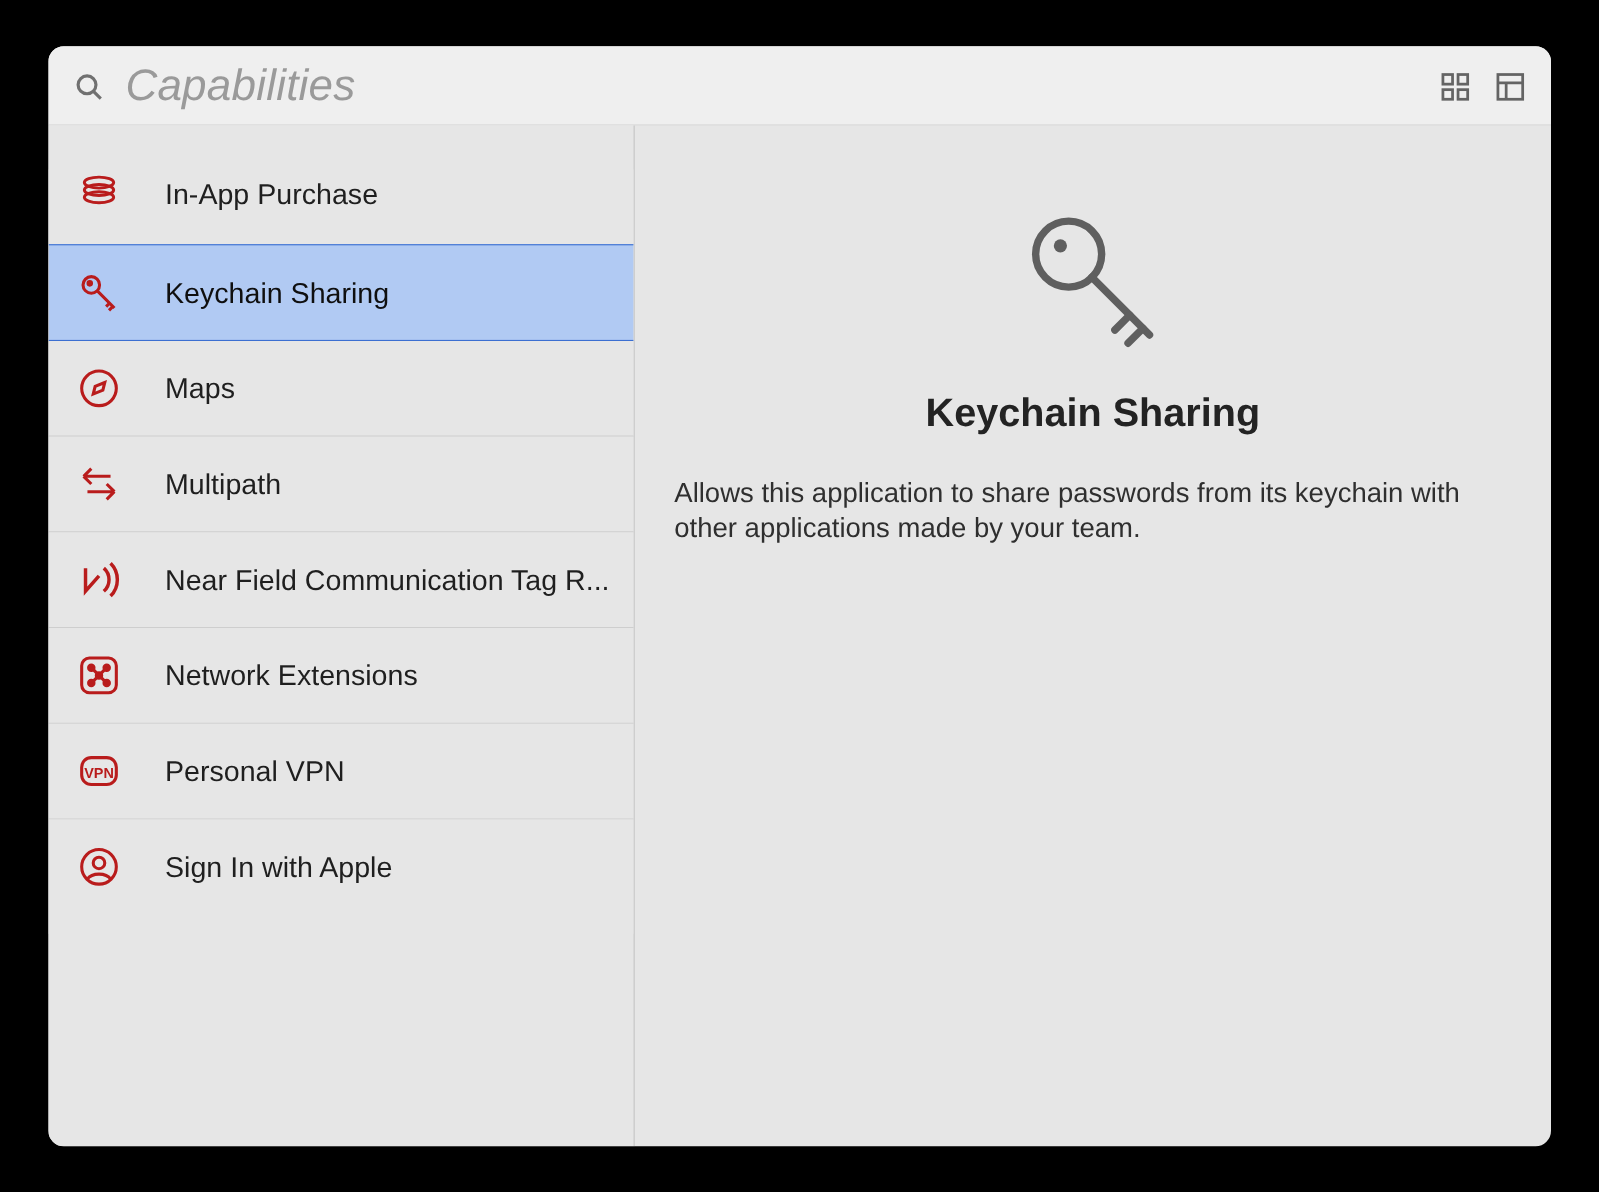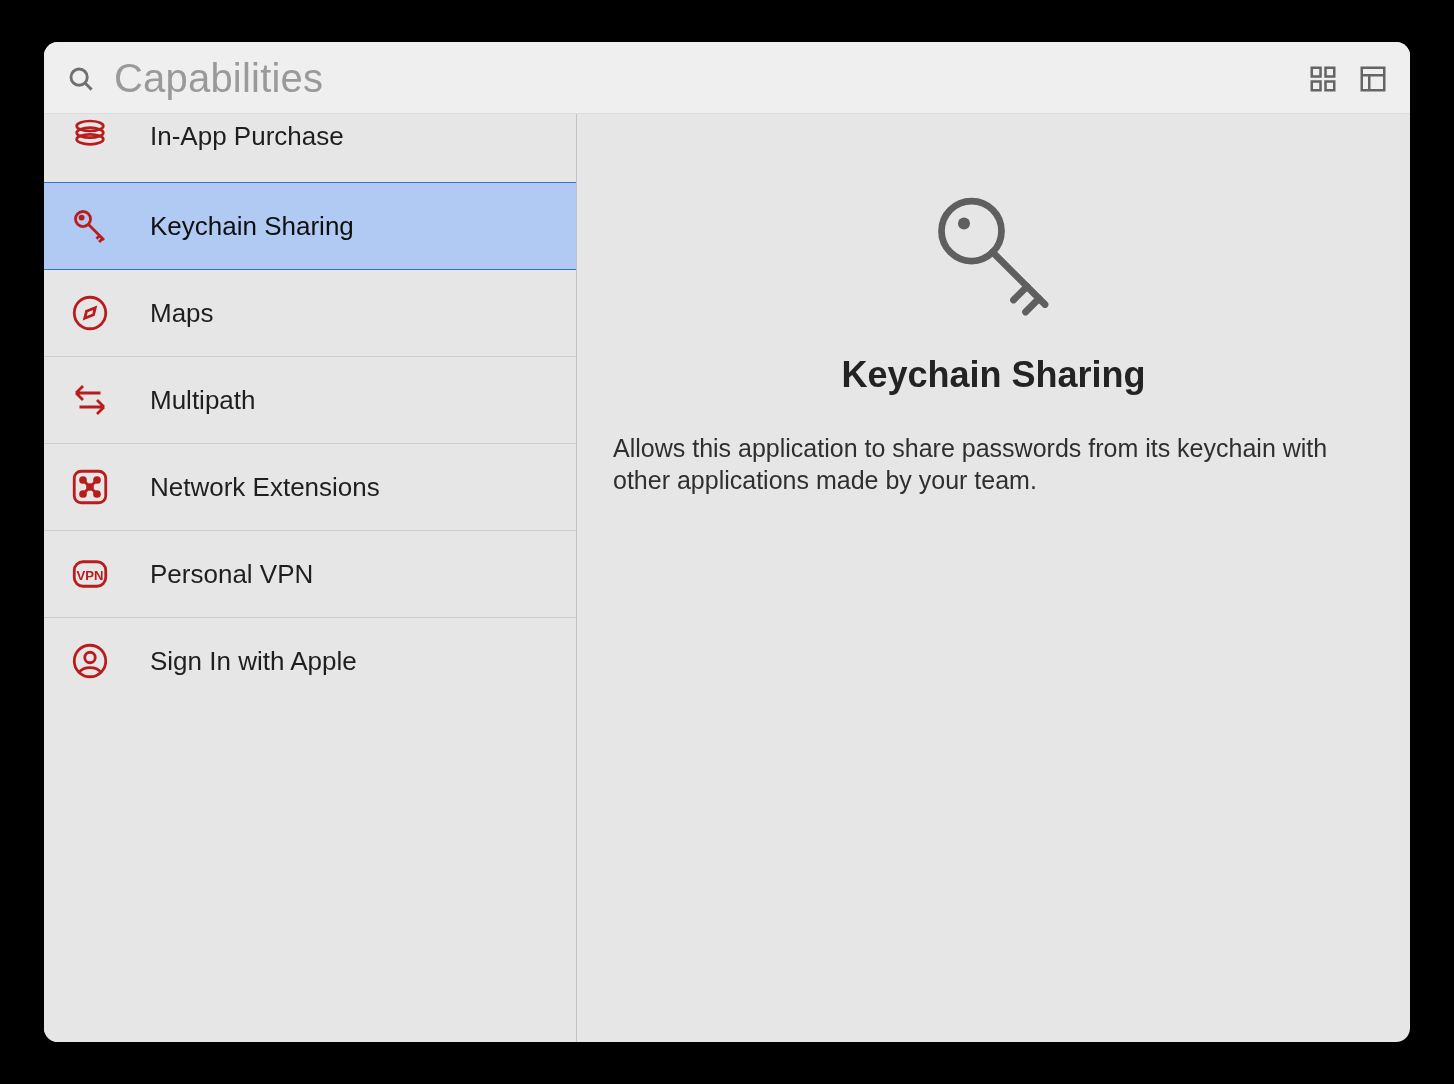--- a/index.html
+++ b/index.html
@@ -42,20 +42,21 @@
   .search-icon { color: #707070; display: inline-flex; }
   .search-input {
     border: none;
     background: transparent;
     font-size: 40px;
     color: #1f1f1f;
     outline: none;
     font-weight: 400;
     letter-spacing: 0.2px;
     width: 100%;
+    font-style: italic;
   }
   .search-input::placeholder { color: #9a9a9a; }
 
   .view-controls { display: flex; align-items: center; gap: 20px; margin-left: 16px; }
   .vc-btn { color: #646464; display: inline-flex; cursor: default; }
 
   
   .content {
     flex: 1;
     display: flex;
@@ -74,21 +75,21 @@
     align-items: center;
     gap: 32px;
     padding: 22px 18px 22px 18px;
     border-bottom: 1px solid rgba(0,0,0,0.10);
     font-size: 26px;
     color: #1f1f1f;
     background: #e6e6e6;
     white-space: nowrap;
     cursor: default;
   }
-  .row.first-partial { padding-top: 2px; padding-bottom: 26px; }
+  .row.first-partial { padding-top: 2px; padding-bottom: 26px; margin-top: 40px; }
   .row.last-partial { border-bottom: none; padding-bottom: 40px; }
   .row .icon-wrap {
     width: 56px;
     display: inline-flex;
     justify-content: center;
     color: #b91c1c;
   }
   .row .label {
     flex: 1;
     overflow: hidden;
@@ -203,20 +204,30 @@
       <div class="row">
         <span class="icon-wrap">
           <svg width="42" height="42" viewBox="0 0 24 24" fill="none" stroke="currentColor" stroke-width="1.6">
             <path d="M4 8 H18 M4 8 L8 4 M4 8 L8 12"></path>
             <path d="M20 16 H6 M20 16 L16 12 M20 16 L16 20"></path>
           </svg>
         </span>
         <span class="label">Multipath</span>
       </div>
 
+      <div class="row">
+        <span class="icon-wrap">
+          <svg width="42" height="42" viewBox="0 0 24 24" fill="none" stroke="currentColor" stroke-width="1.8">
+            <path d="M5 6 V18 L12 10"></path>
+            <path d="M14.5 6 a8 8 0 0 1 0 12"></path>
+            <path d="M18 3.5 a12 12 0 0 1 0 17"></path>
+          </svg>
+        </span>
+        <span class="label">Near Field Communication Tag R...</span>
+      </div>
 
       <div class="row">
         <span class="icon-wrap">
           <svg width="42" height="42" viewBox="0 0 24 24" fill="none" stroke="currentColor" stroke-width="1.6">
             <rect x="3" y="3" width="18" height="18" rx="4"></rect>
             <circle cx="8" cy="8" r="1.4" fill="currentColor"></circle>
             <circle cx="16" cy="8" r="1.4" fill="currentColor"></circle>
             <circle cx="8" cy="16" r="1.4" fill="currentColor"></circle>
             <circle cx="16" cy="16" r="1.4" fill="currentColor"></circle>
             <circle cx="12" cy="12" r="1.4" fill="currentColor"></circle>

